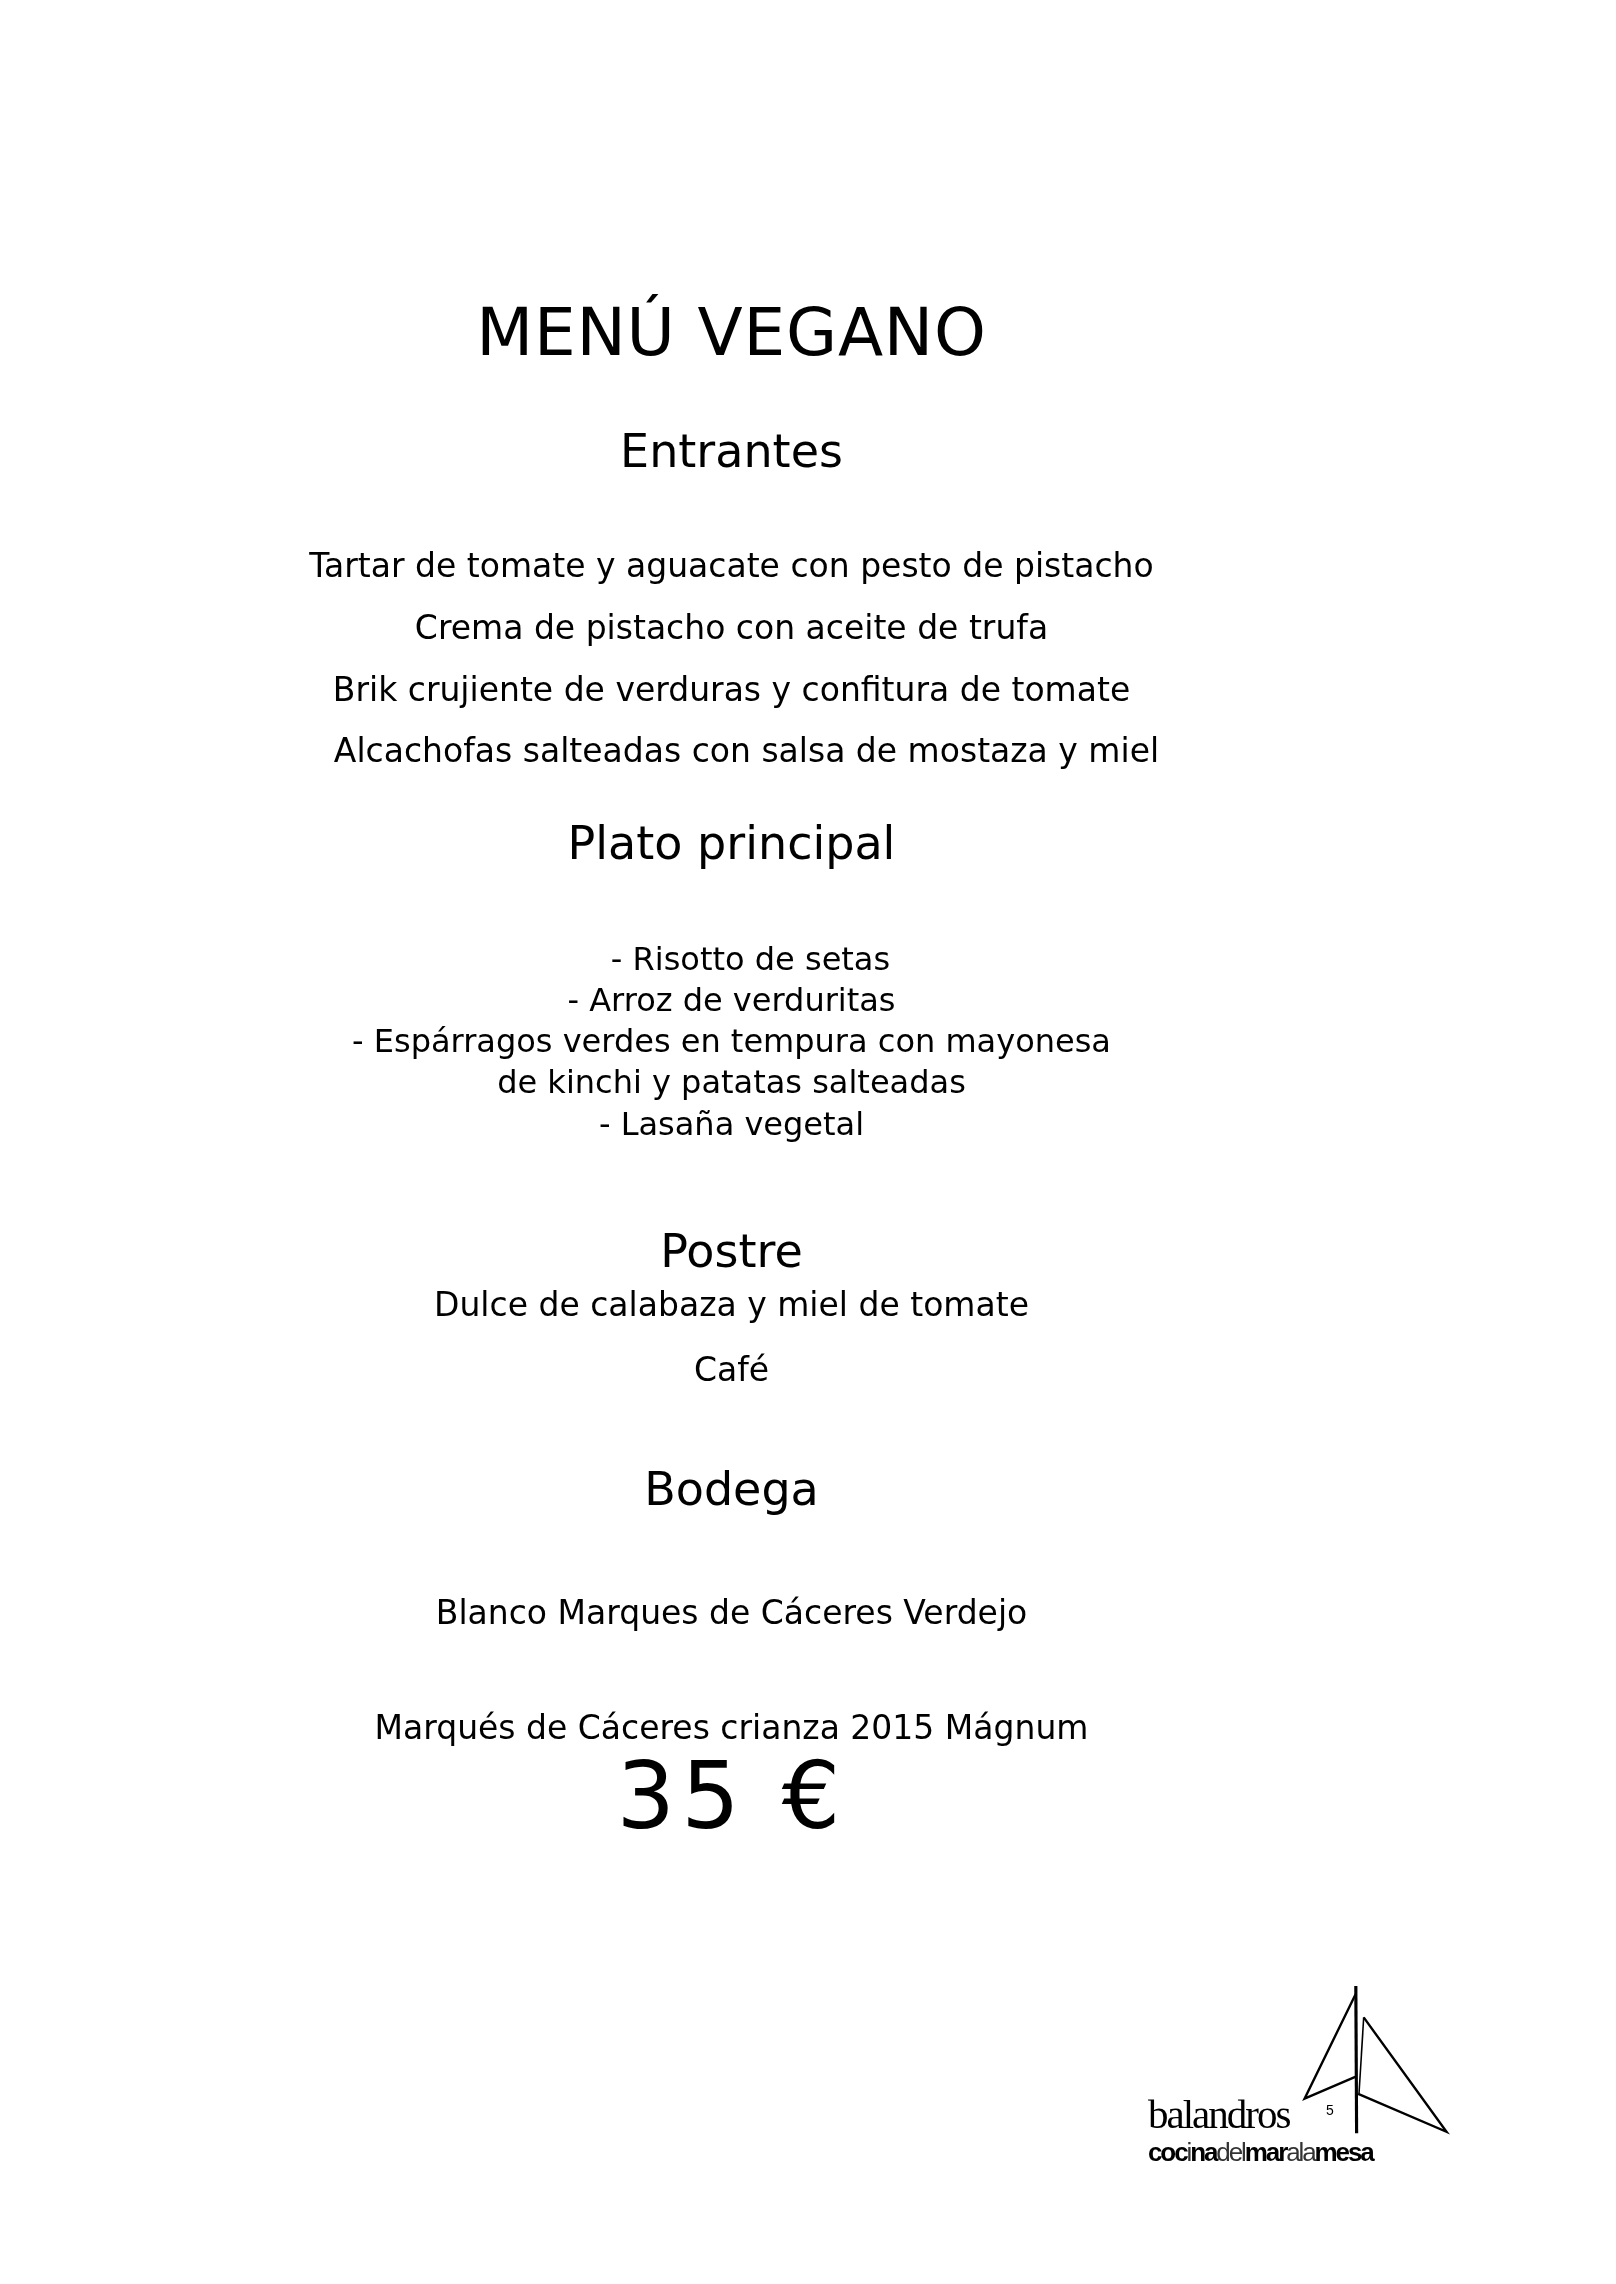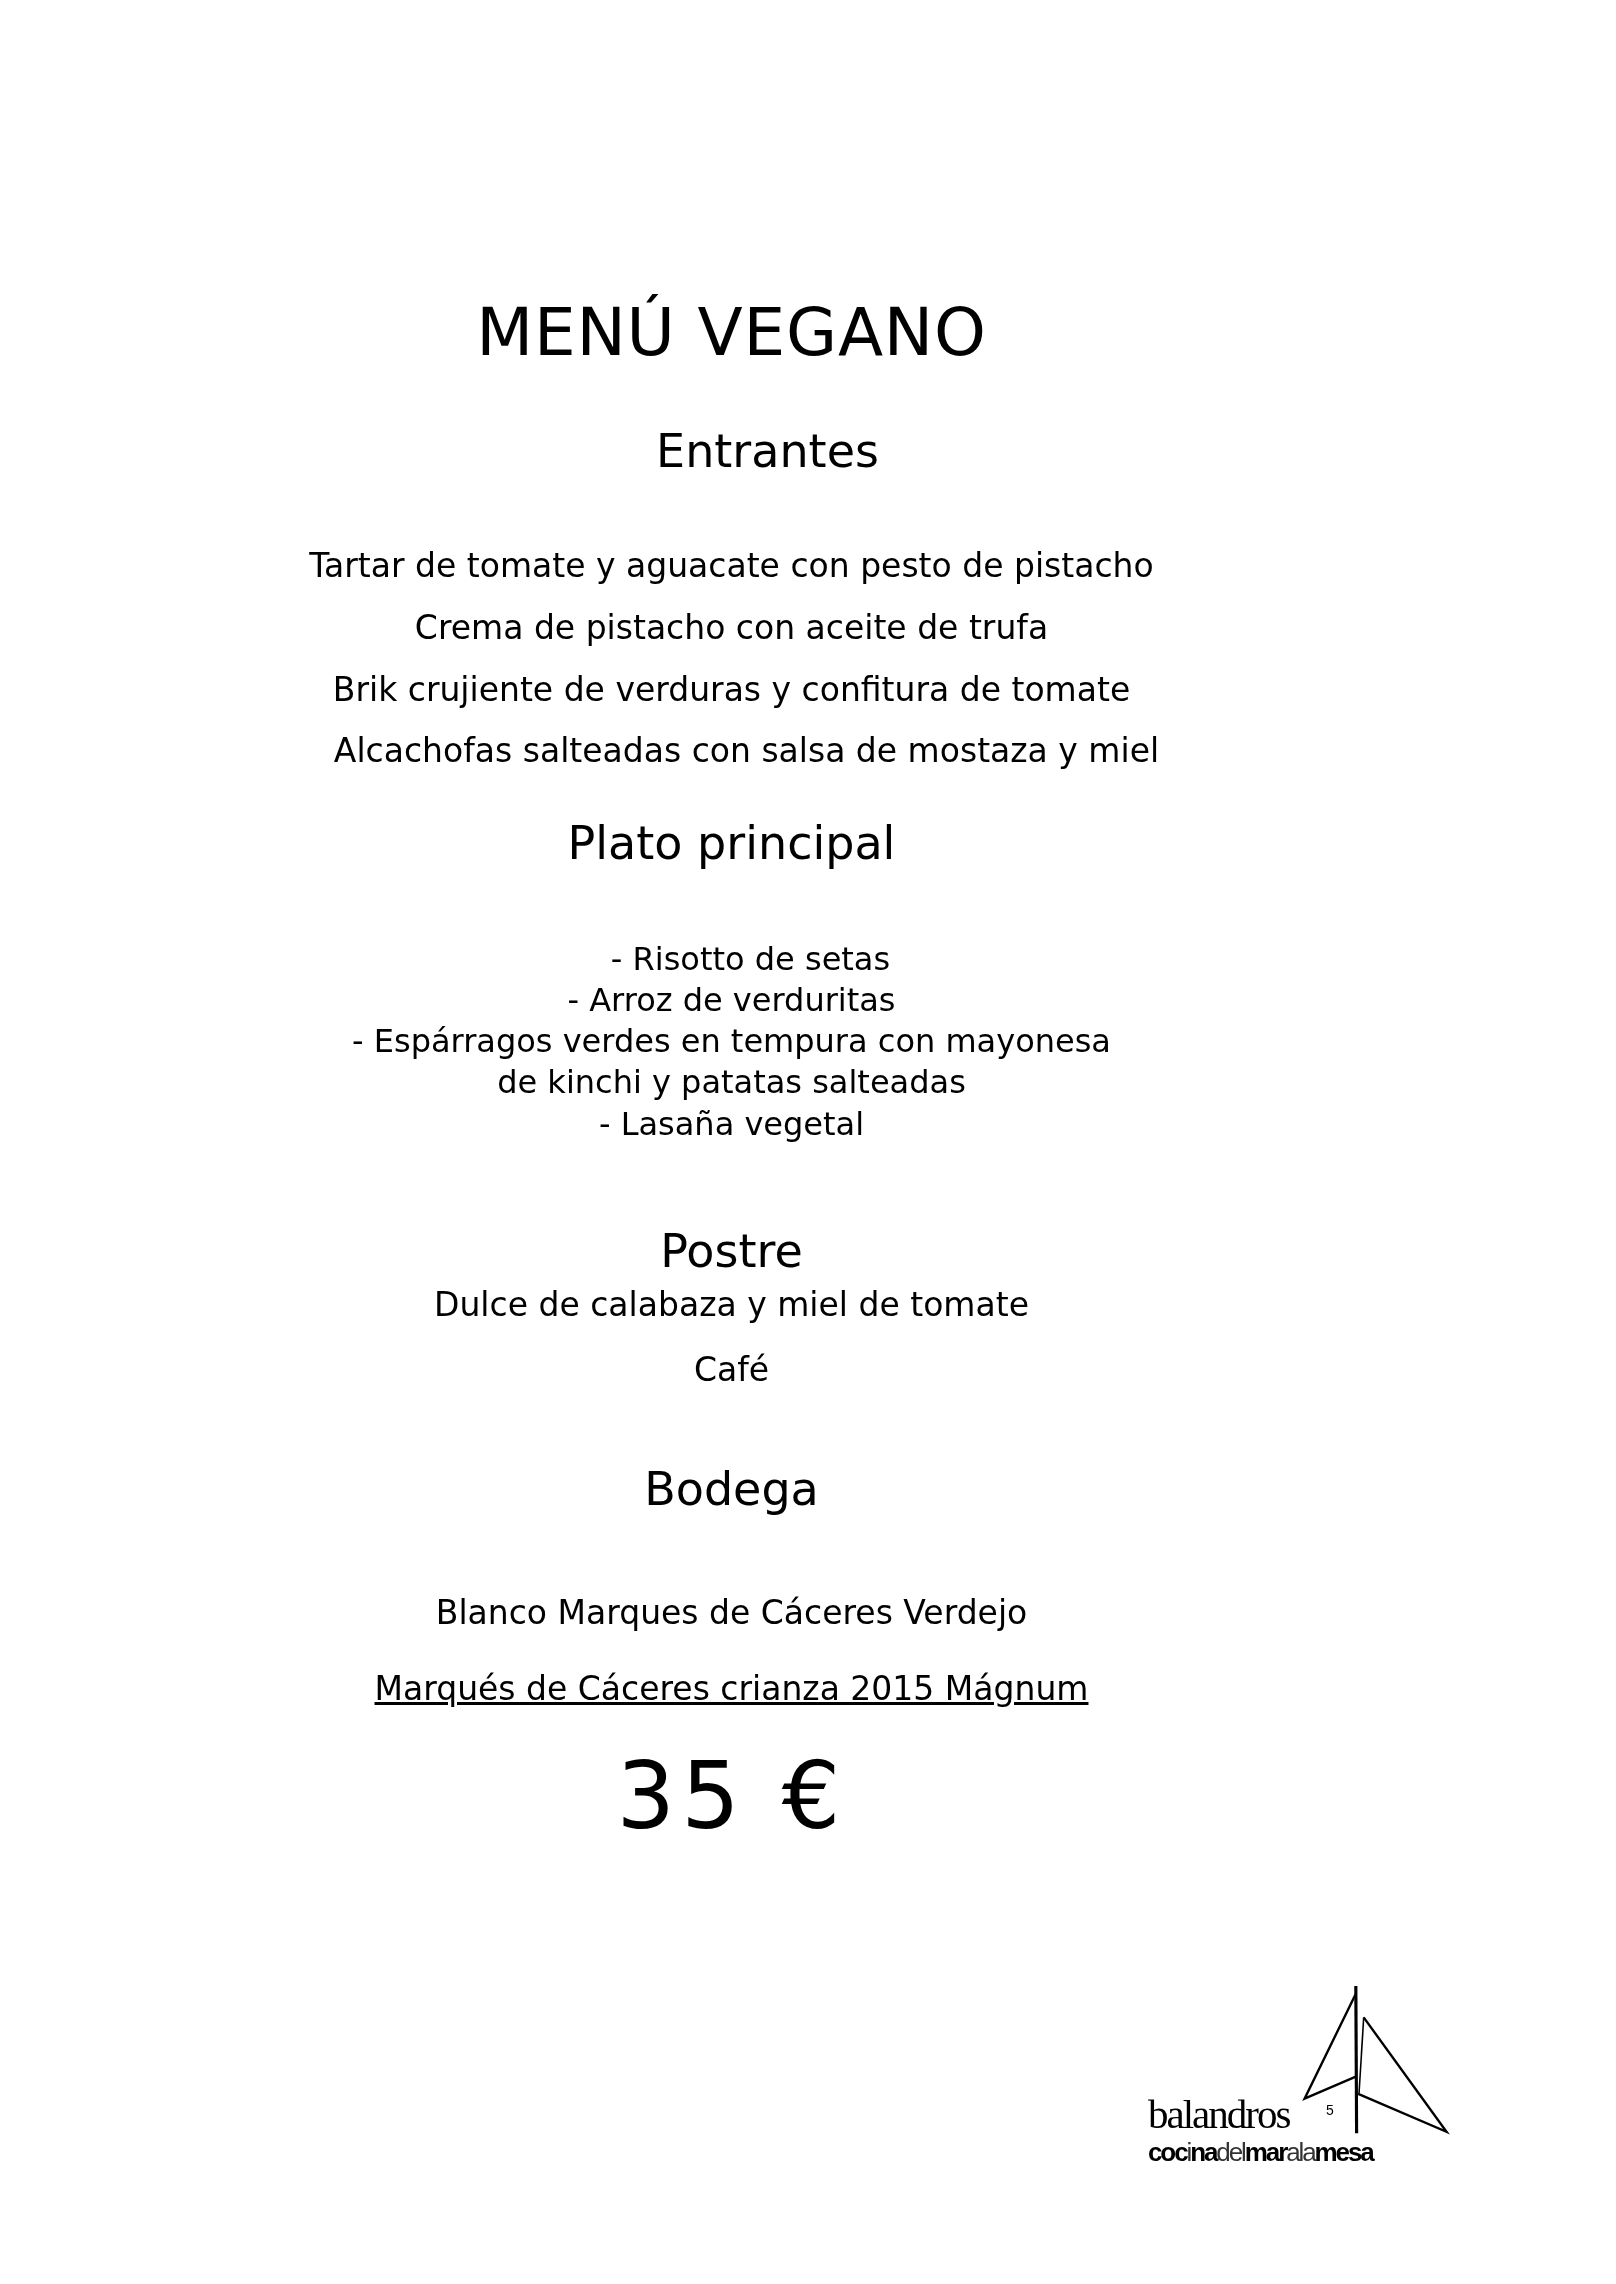--- a/index.html
+++ b/index.html
@@ -22,40 +22,40 @@
   #logo .tagline .l { font-weight: normal; color: #333; }
   #logo svg { position: absolute; left: 0; top: 0; }
 </style>
 </head>
 <body>
 
 <div>
 
   <div class="line title" style="top:294px;">MENÚ VEGANO</div>
 
-  <div class="line heading" style="top:424px;padding-left:36px;">Entrantes</div>
+  <div class="line heading" style="top:424px;">Entrantes</div>
   <div class="line item" style="top:546px;">Tartar de tomate y aguacate con pesto de pistacho</div>
   <div class="line item" style="top:608px;">Crema de pistacho con aceite de trufa</div>
   <div class="line item" style="top:670px;">Brik crujiente de verduras y confitura de tomate</div>
   <div class="line item" style="top:731px; padding-left:30px; box-sizing:border-box;">Alcachofas salteadas con salsa de mostaza y miel</div>
 
   <div class="line heading" style="top:816px;">Plato principal</div>
   <div class="line item-tight" style="top:940px;padding-left:19px;">- Risotto de setas</div>
   <div class="line item-tight" style="top:981px;">- Arroz de verduritas</div>
   <div class="line item-tight" style="top:1022px;">- Espárragos verdes en tempura con mayonesa</div>
   <div class="line item-tight" style="top:1063px;">de kinchi y patatas salteadas</div>
   <div class="line item-tight" style="top:1105px;">- Lasaña vegetal</div>
 
   <div class="line heading" style="top:1224px;">Postre</div>
   <div class="line item" style="top:1285px;">Dulce de calabaza y miel de tomate</div>
   <div class="line item" style="top:1350px;">Café</div>
 
   <div class="line heading" style="top:1462px;">Bodega</div>
   <div class="line item" style="top:1593px;">Blanco Marques de Cáceres Verdejo</div>
-  <div class="line item" style="top:1669px;text-decoration:underline;">Marqués de Cáceres crianza 2015 Mágnum</div>
+  <div class="line item" style="top:1708px;">Marqués de Cáceres crianza 2015 Mágnum</div>
 
   <div class="line price" style="top:1743px;">35 €</div>
 
   <div id="logo">
     <svg width="332" height="205" viewBox="0 0 420 260">
 
       <line x1="277" y1="10" x2="278" y2="197" stroke="#000" stroke-width="4"></line>
 
       <polyline points="277,20 212,153 277,125" fill="none" stroke="#000" stroke-width="3" stroke-linejoin="miter"></polyline>
 

